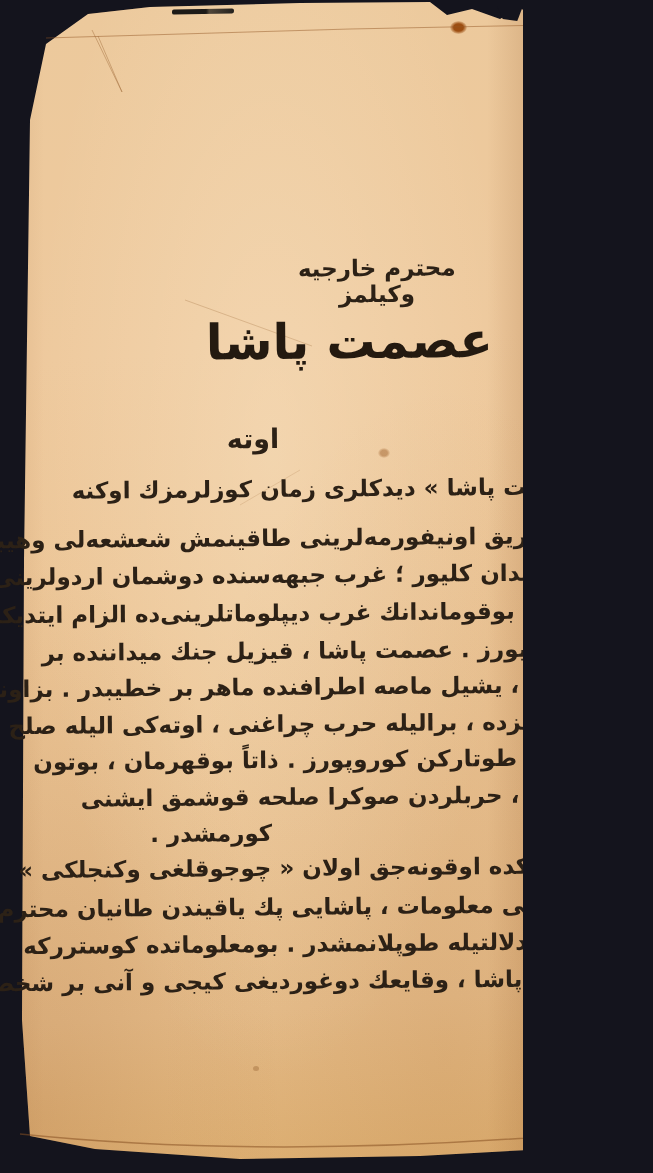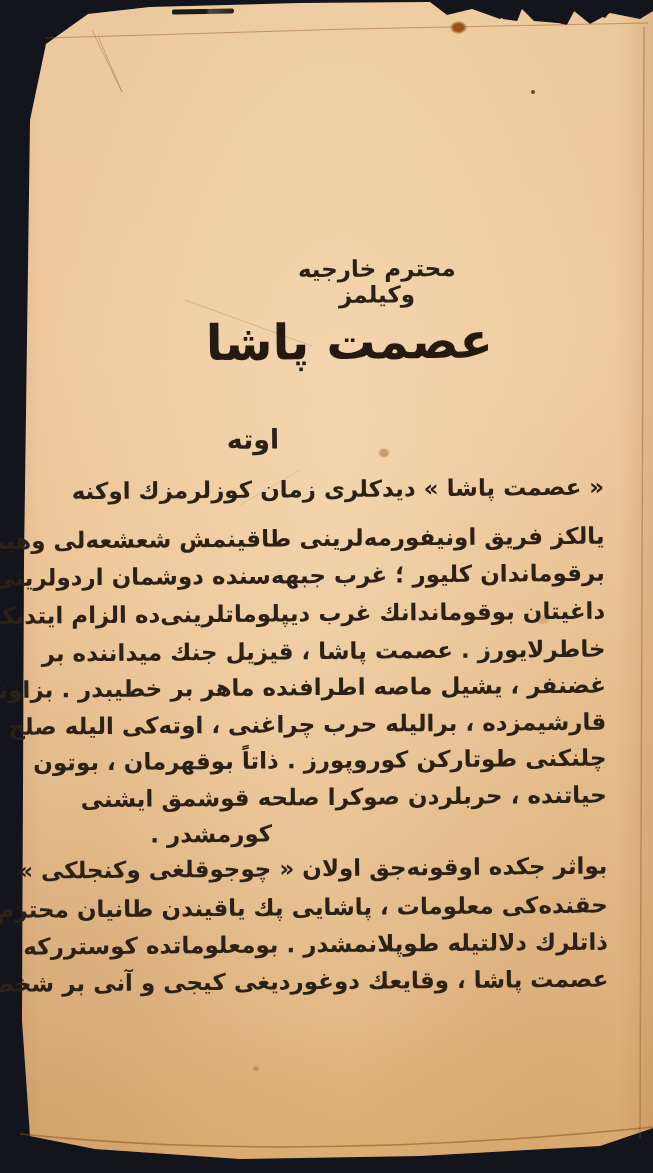--- a/index.html
+++ b/index.html
@@ -1,16 +1,16 @@
 <!DOCTYPE html>
 <html><head>
 <meta charset="utf-8">
 <style>
   html,body{margin:0;padding:0;background:#14141d;}
-  .scene{position:relative;width:653px;height:1173px;overflow:hidden;
+  .scene{position:relative;width:523px;height:1173px;overflow:hidden;
          background:#14141d;font-family:"DejaVu Sans",sans-serif;}
 
   
   .paper{position:absolute;inset:0;
     clip-path:polygon(88px 14px,150px 7px,300px 3px,430px 2px,447px 15px,472px 9px,
       500px 19px,520px 7px,534px 21px,558px 23px,574px 11px,590px 24px,
       610px 13px,640px 19px,653px 11px,653px 1128px,600px 1146px,
       420px 1156px,240px 1159px,95px 1149px,30px 1136px,22px 1020px,
       24px 560px,30px 120px,46px 44px);
     background:

